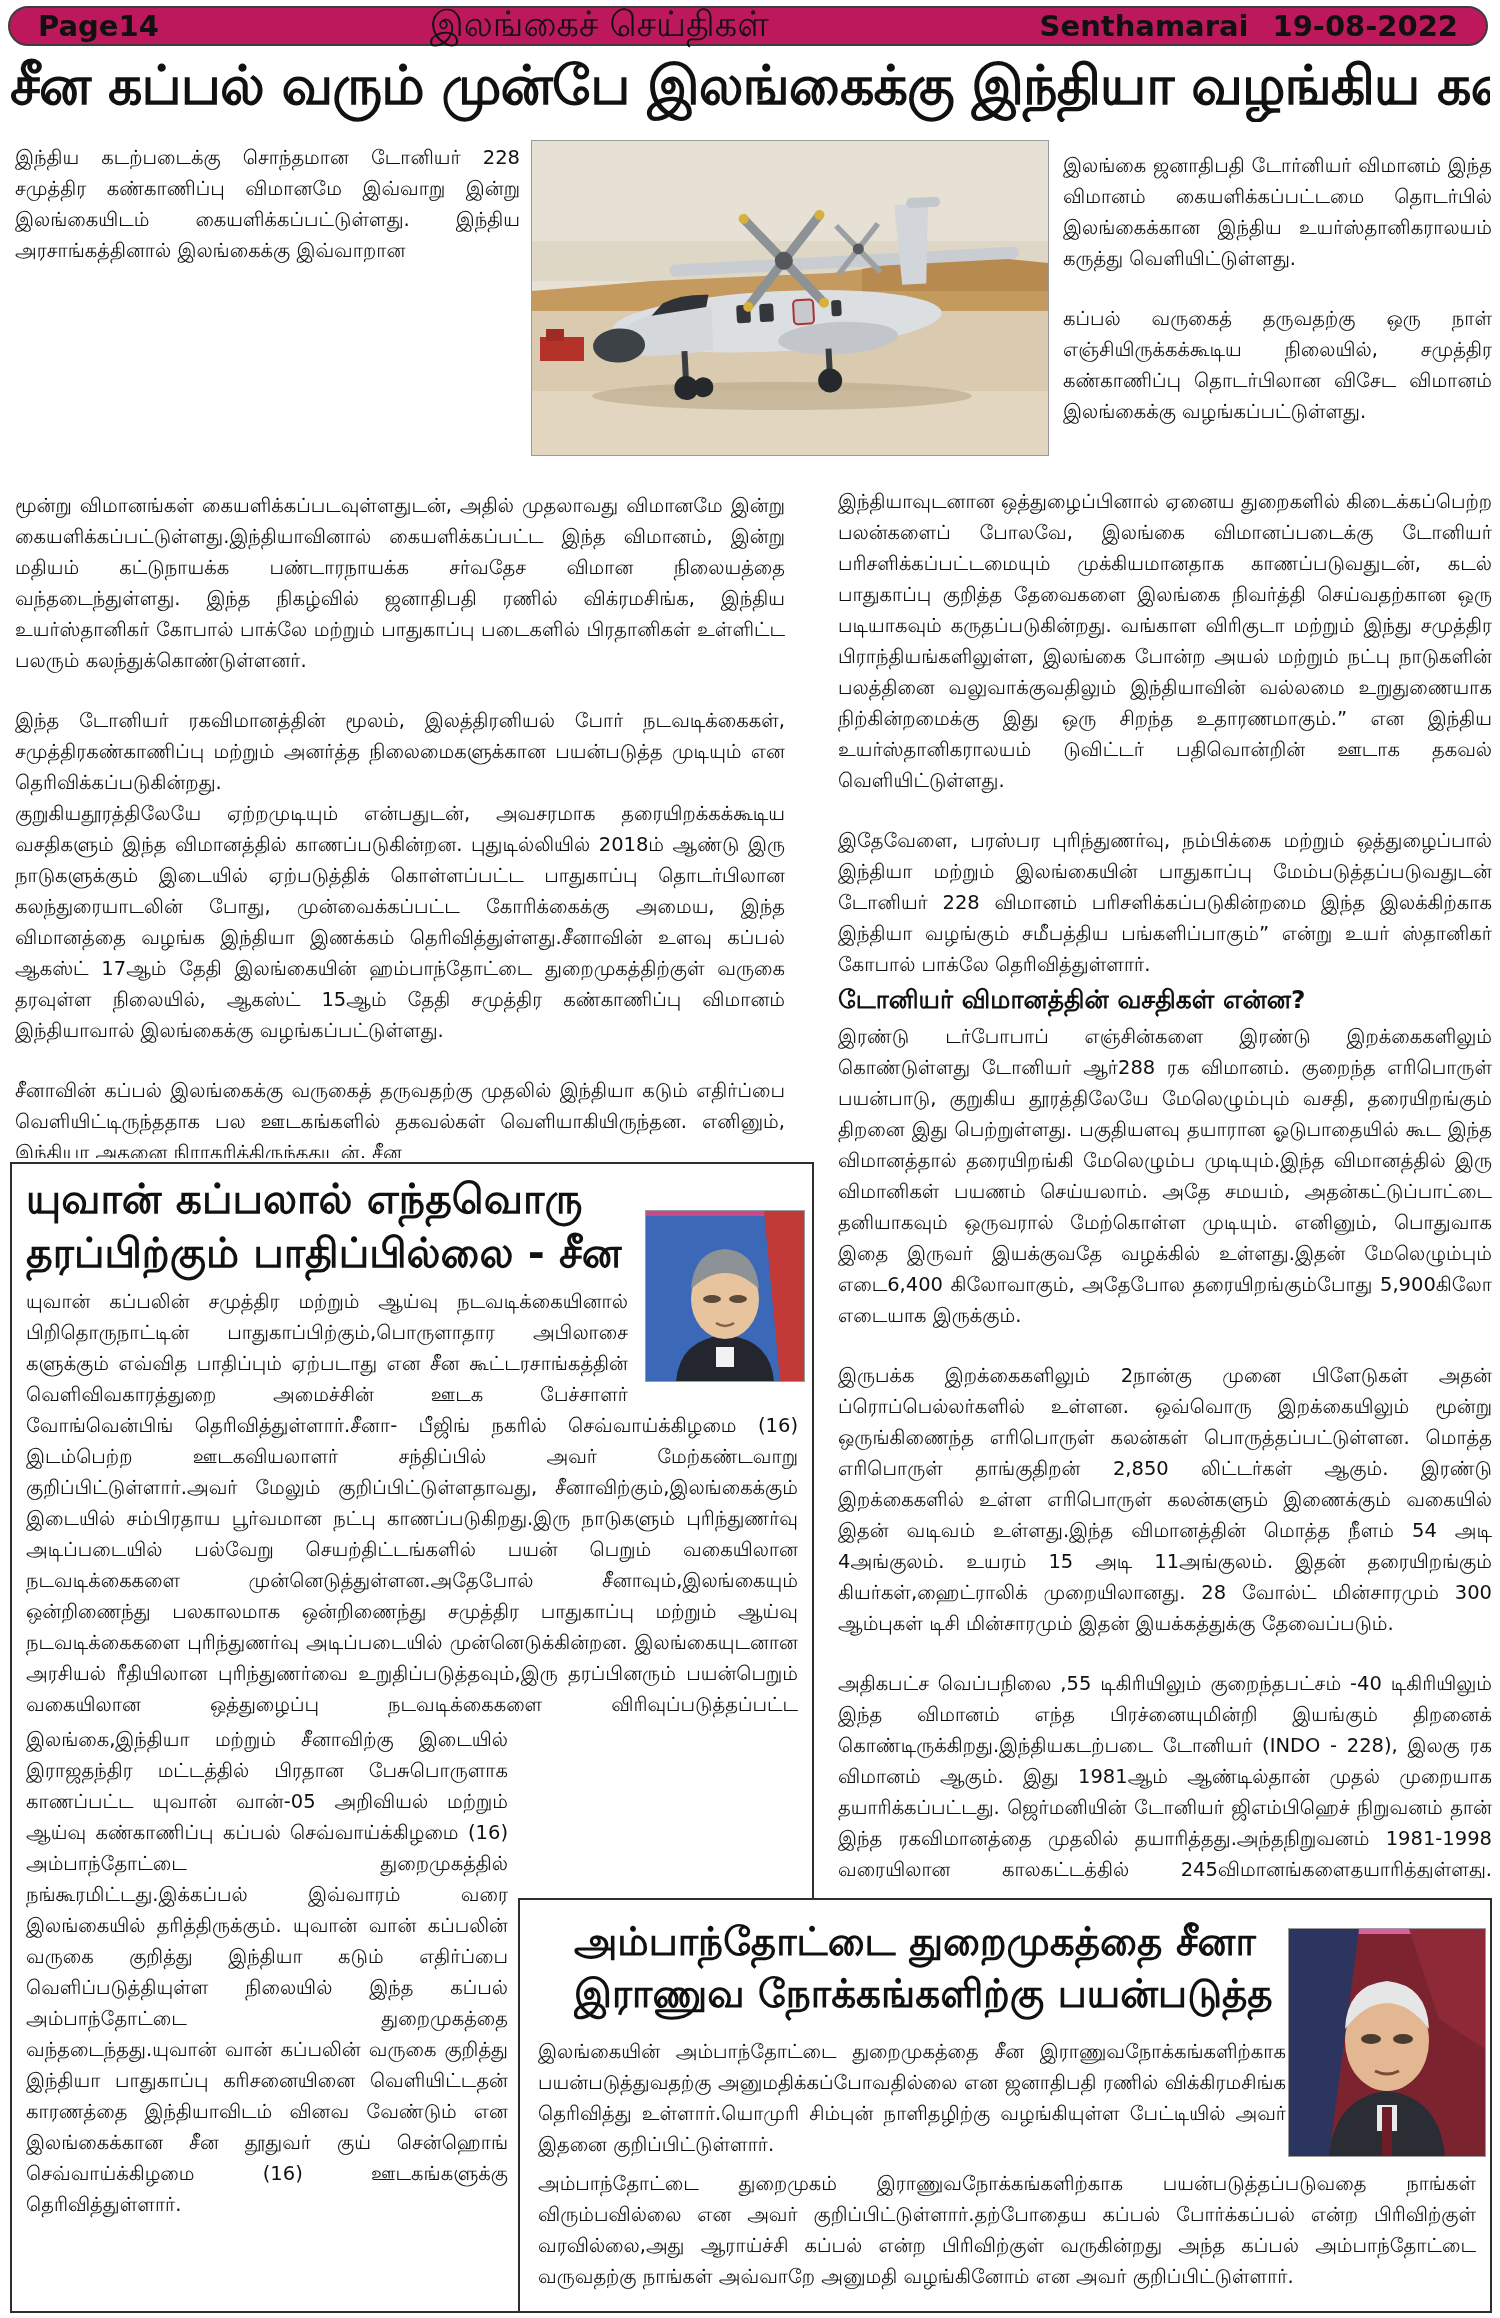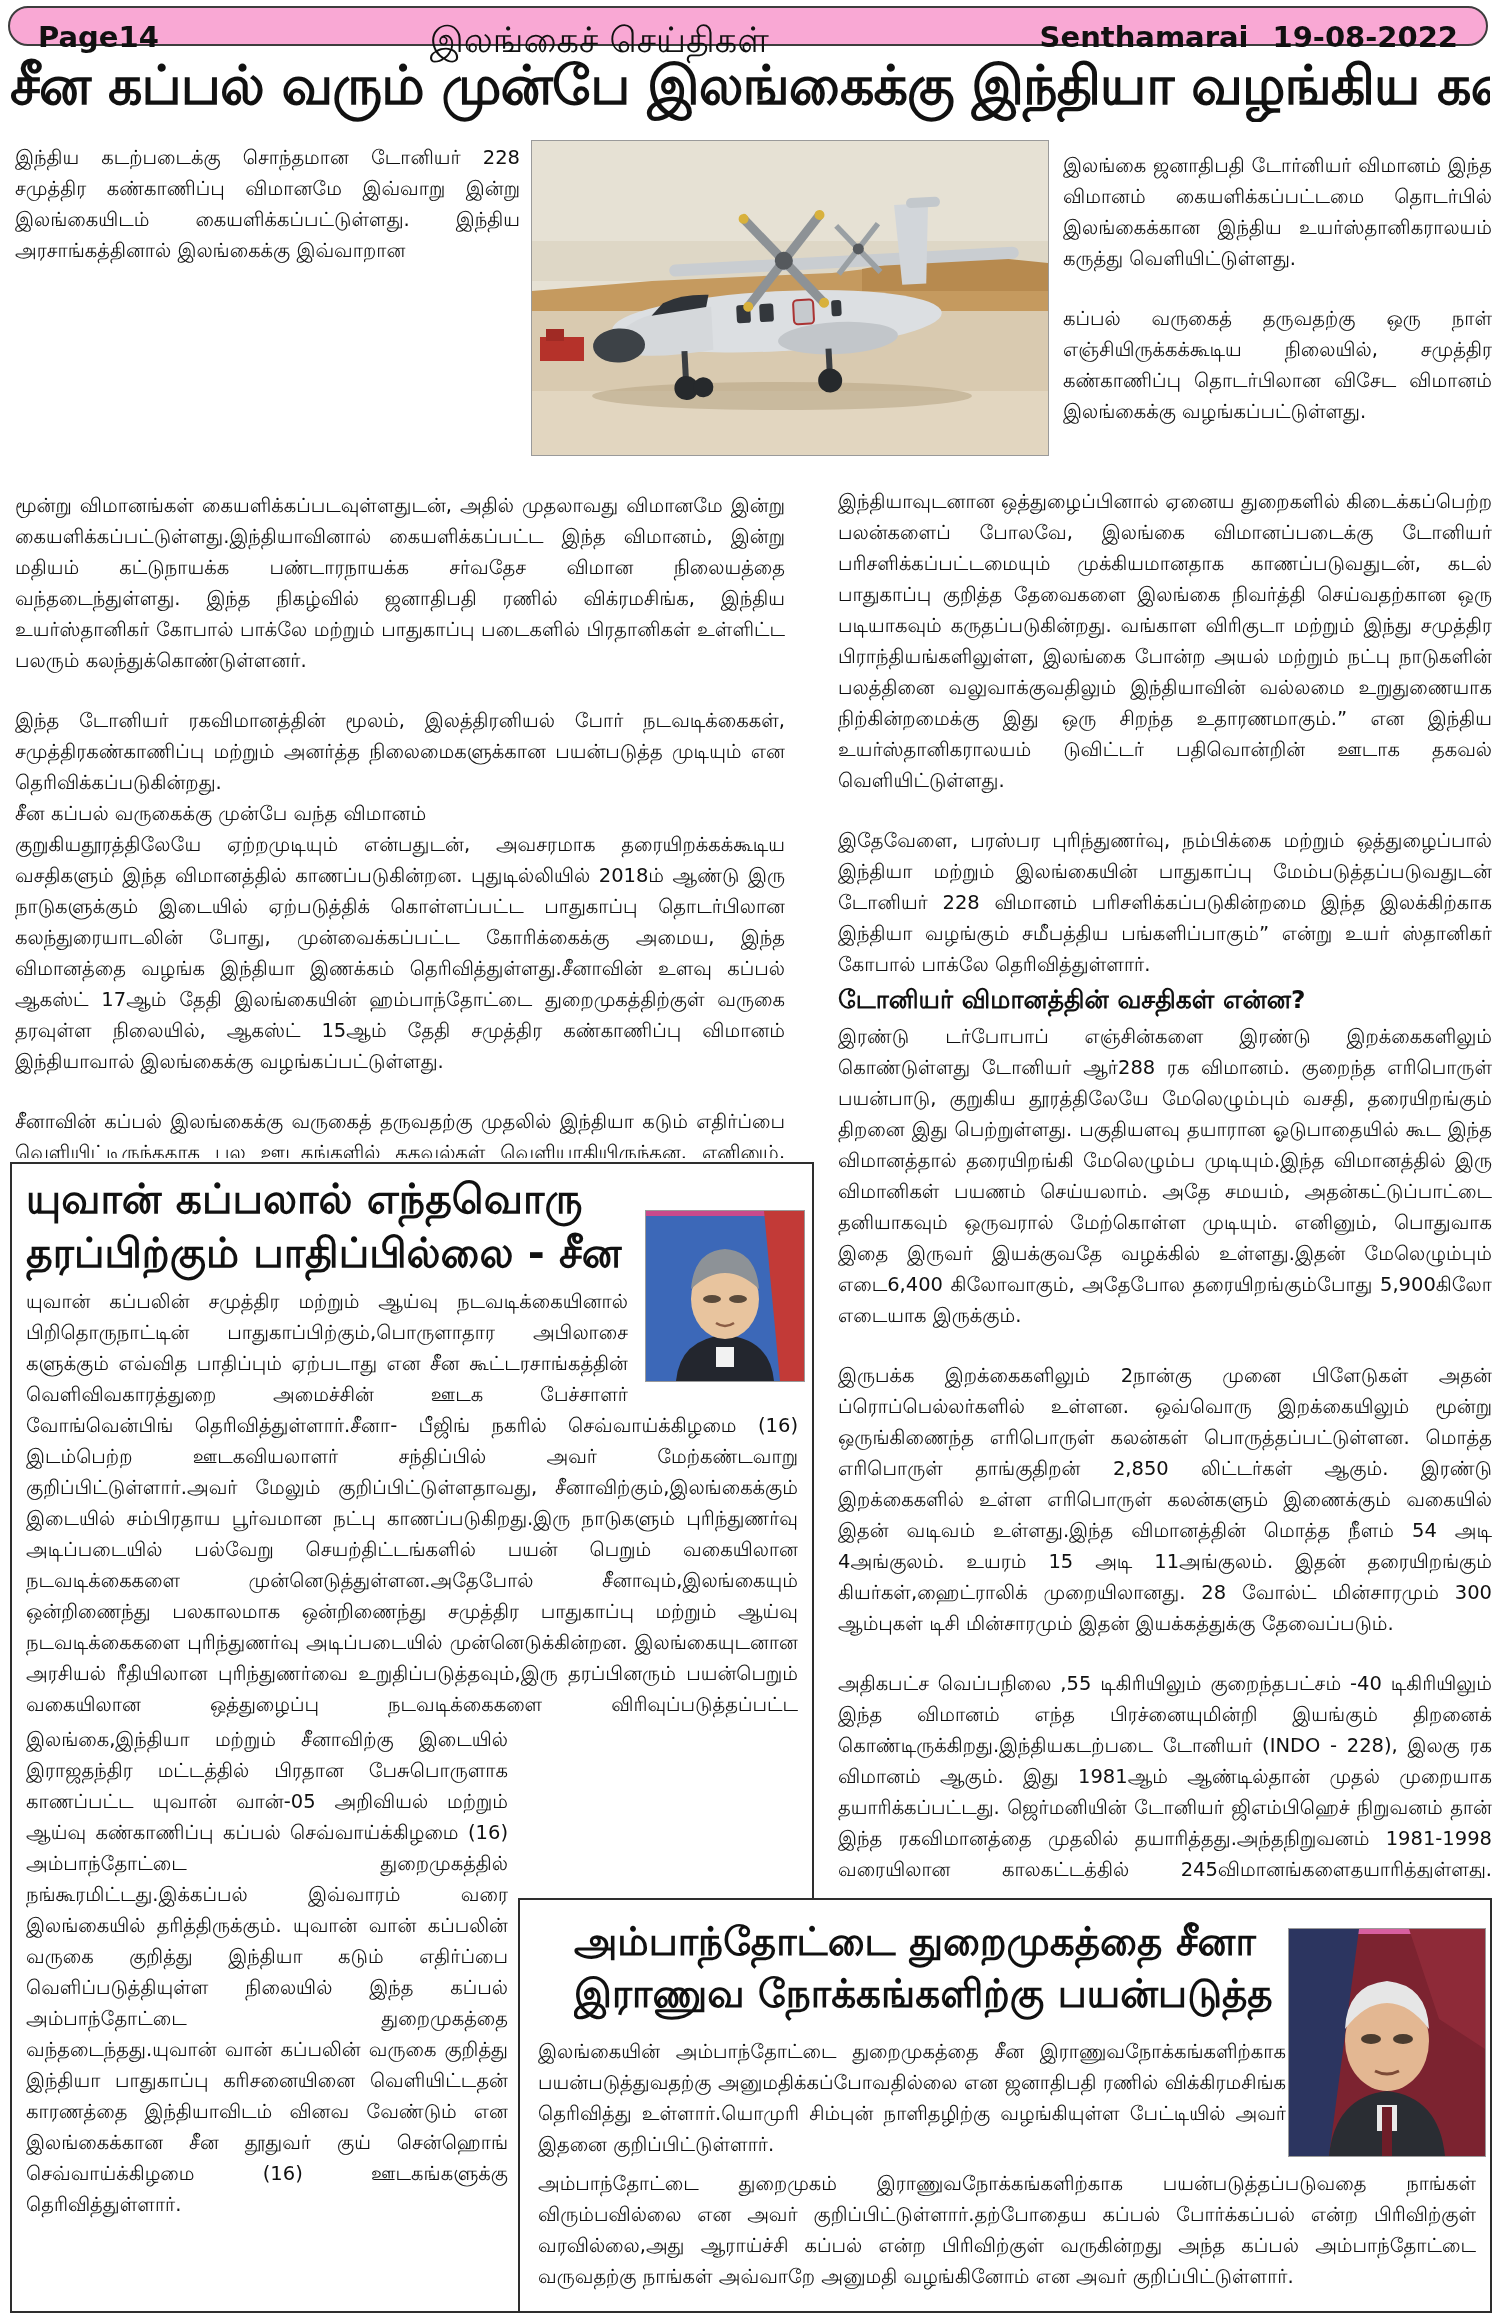--- a/index.html
+++ b/index.html
@@ -1,21 +1,21 @@
 <!DOCTYPE html>
 <html lang="ta"><head>
 <meta charset="utf-8">
 <style>
   html,body{margin:0;padding:0;background:#e9e7e2;}
   #page{position:relative;width:1500px;height:2318px;background:#ffffff;
         font-family:"DejaVu Sans","Liberation Sans",sans-serif;color:#111;overflow:hidden;}
   
   .header-bar{position:absolute;left:8px;top:6px;width:1480px;height:40px;
-      border:2px solid #3d3d3d;border-radius:22px;display:flex;
-      justify-content:space-between;padding:12px 28px;box-sizing:border-box;background:#f9a8d4;}
+      border:2px solid #3d3d3d;border-radius:22px;display:flex;align-items:center;
+      justify-content:space-between;padding:12px 28px;box-sizing:border-box;background:#be185d;}
   .header-left{font-size:29px;font-weight:bold;}
   .header-center{font-size:35px;}
   .header-right{font-size:29px;font-weight:bold;display:flex;gap:24px;}
   
   .main-headline{position:absolute;left:10px;top:54px;width:1480px;height:68px;
       font-size:54px;font-weight:bold;text-align:center;line-height:64px;
       letter-spacing:-1px;white-space:nowrap;overflow:hidden;}
   
   .textcol{position:absolute;text-align:justify;font-size:19.5px;line-height:31px;overflow:hidden;}
   .textcol p{margin:0 0 29px 0;}
@@ -117,21 +117,20 @@
 
   <div class="textcol col1-top">
       <p>இந்திய கடற்படைக்கு சொந்தமான டோனியர் 228 சமுத்திர கண்காணிப்பு விமானமே இவ்வாறு இன்று இலங்கையிடம் கையளிக்கப்பட்டுள்ளது. இந்திய அரசாங்கத்தினால் இலங்கைக்கு இவ்வாறான</p>
     </div>
 
   <div class="textcol col1-wide">
     <div>
         <p>மூன்று விமானங்கள் கையளிக்கப்படவுள்ளதுடன், அதில் முதலாவது விமானமே இன்று கையளிக்கப்பட்டுள்ளது.இந்தியாவினால் கையளிக்கப்பட்ட இந்த விமானம், இன்று மதியம் கட்டுநாயக்க பண்டாரநாயக்க சர்வதேச விமான நிலையத்தை வந்தடைந்துள்ளது. இந்த நிகழ்வில் ஜனாதிபதி ரணில் விக்ரமசிங்க, இந்திய உயர்ஸ்தானிகர் கோபால் பாக்லே மற்றும் பாதுகாப்பு படைகளில் பிரதானிகள் உள்ளிட்ட பலரும் கலந்துக்கொண்டுள்ளனர்.</p>
         <p>இந்த டோனியர் ரகவிமானத்தின் மூலம், இலத்திரனியல் போர் நடவடிக்கைகள், சமுத்திரகண்காணிப்பு மற்றும் அனர்த்த நிலைமைகளுக்கான பயன்படுத்த முடியும் என தெரிவிக்கப்படுகின்றது.</p>
       </div>
-    <p class="inline-subhead">சீன கப்பல் வருகைக்கு முன்பே வந்த விமானம்</p>
     <div>
         <p>குறுகியதூரத்திலேயே ஏற்றமுடியும் என்பதுடன், அவசரமாக தரையிறக்கக்கூடிய வசதிகளும் இந்த விமானத்தில் காணப்படுகின்றன. புதுடில்லியில் 2018ம் ஆண்டு இரு நாடுகளுக்கும் இடையில் ஏற்படுத்திக் கொள்ளப்பட்ட பாதுகாப்பு தொடர்பிலான கலந்துரையாடலின் போது, முன்வைக்கப்பட்ட கோரிக்கைக்கு அமைய, இந்த விமானத்தை வழங்க இந்தியா இணக்கம் தெரிவித்துள்ளது.சீனாவின் உளவு கப்பல் ஆகஸ்ட் 17ஆம் தேதி இலங்கையின் ஹம்பாந்தோட்டை துறைமுகத்திற்குள் வருகை தரவுள்ள நிலையில், ஆகஸ்ட் 15ஆம் தேதி சமுத்திர கண்காணிப்பு விமானம் இந்தியாவால் இலங்கைக்கு வழங்கப்பட்டுள்ளது.</p>
         <p>சீனாவின் கப்பல் இலங்கைக்கு வருகைத் தருவதற்கு முதலில் இந்தியா கடும் எதிர்ப்பை வெளியிட்டிருந்ததாக பல ஊடகங்களில் தகவல்கள் வெளியாகியிருந்தன. எனினும், இந்தியா அதனை நிராகரித்திருந்ததுடன், சீன</p>
       </div>
   </div>
 
   <div class="textcol col3-top">
       <p>இலங்கை ஜனாதிபதி டோர்னியர் விமானம் இந்த விமானம் கையளிக்கப்பட்டமை தொடர்பில் இலங்கைக்கான இந்திய உயர்ஸ்தானிகராலயம் கருத்து வெளியிட்டுள்ளது.</p>
       <p>கப்பல் வருகைத் தருவதற்கு ஒரு நாள் எஞ்சியிருக்கக்கூடிய நிலையில், சமுத்திர கண்காணிப்பு தொடர்பிலான விசேட விமானம் இலங்கைக்கு வழங்கப்பட்டுள்ளது.</p>
     </div>

